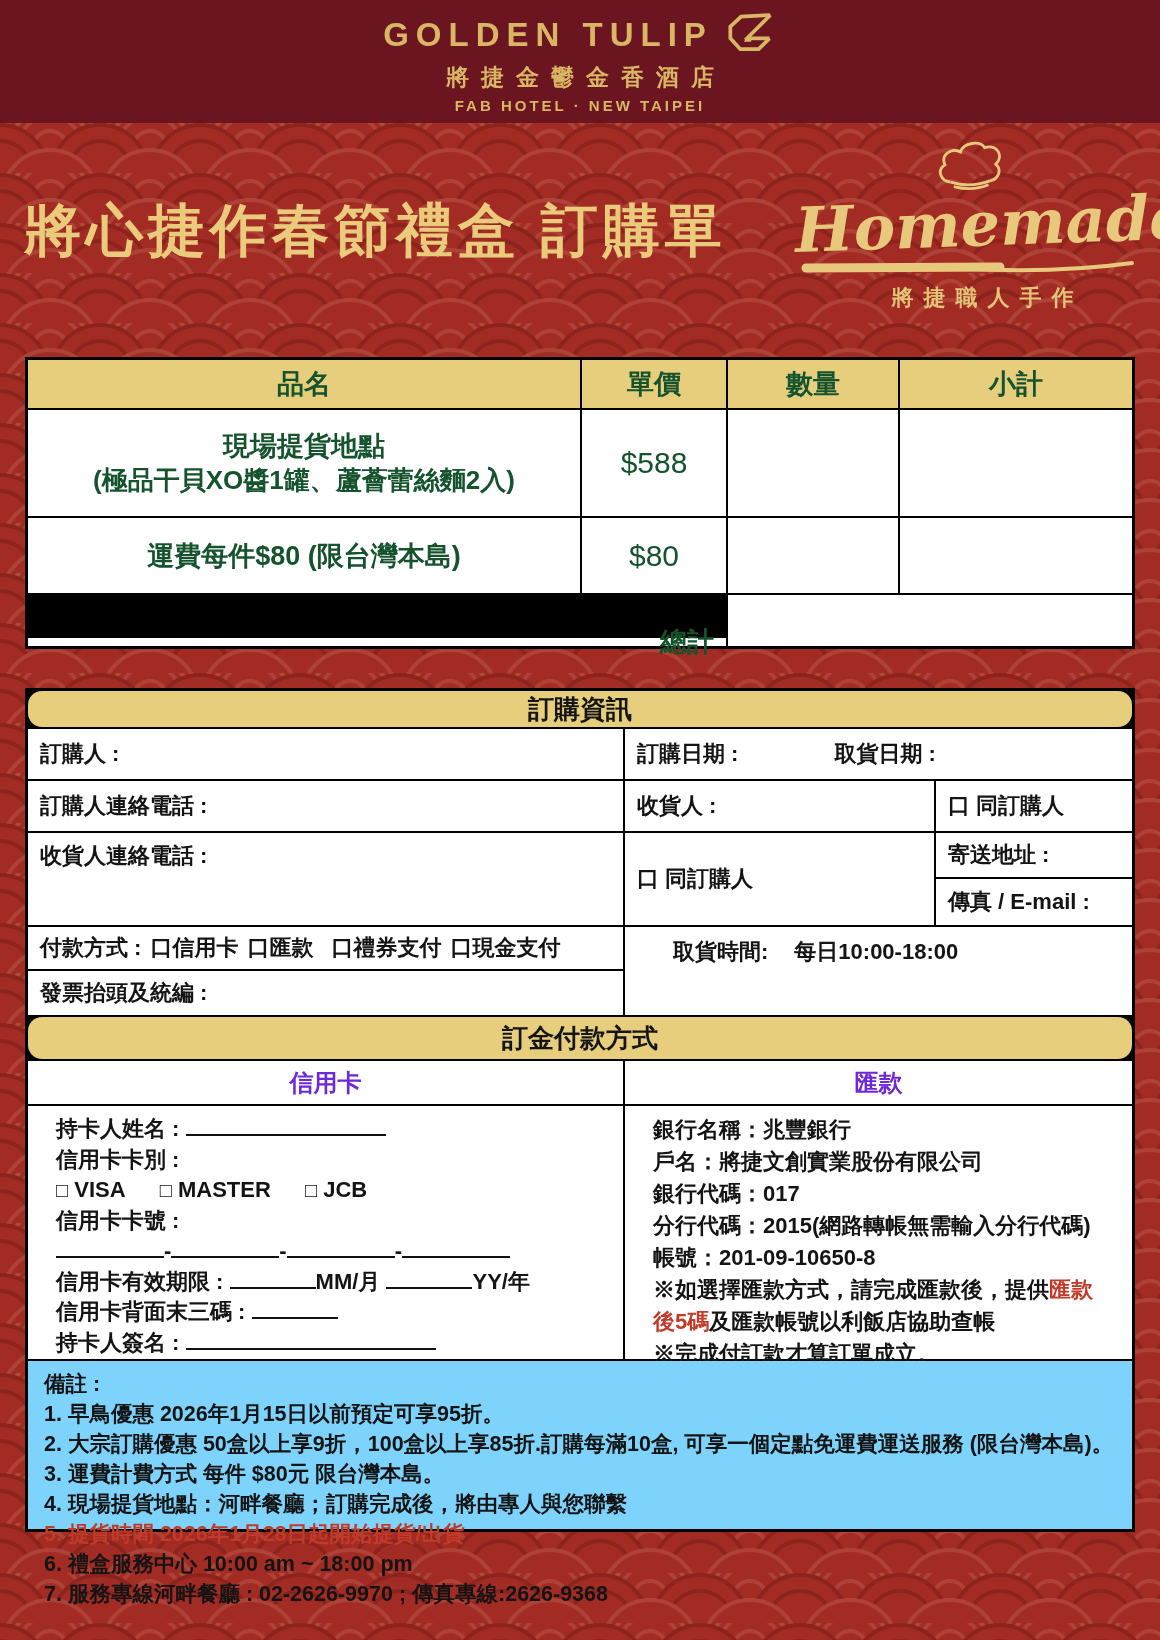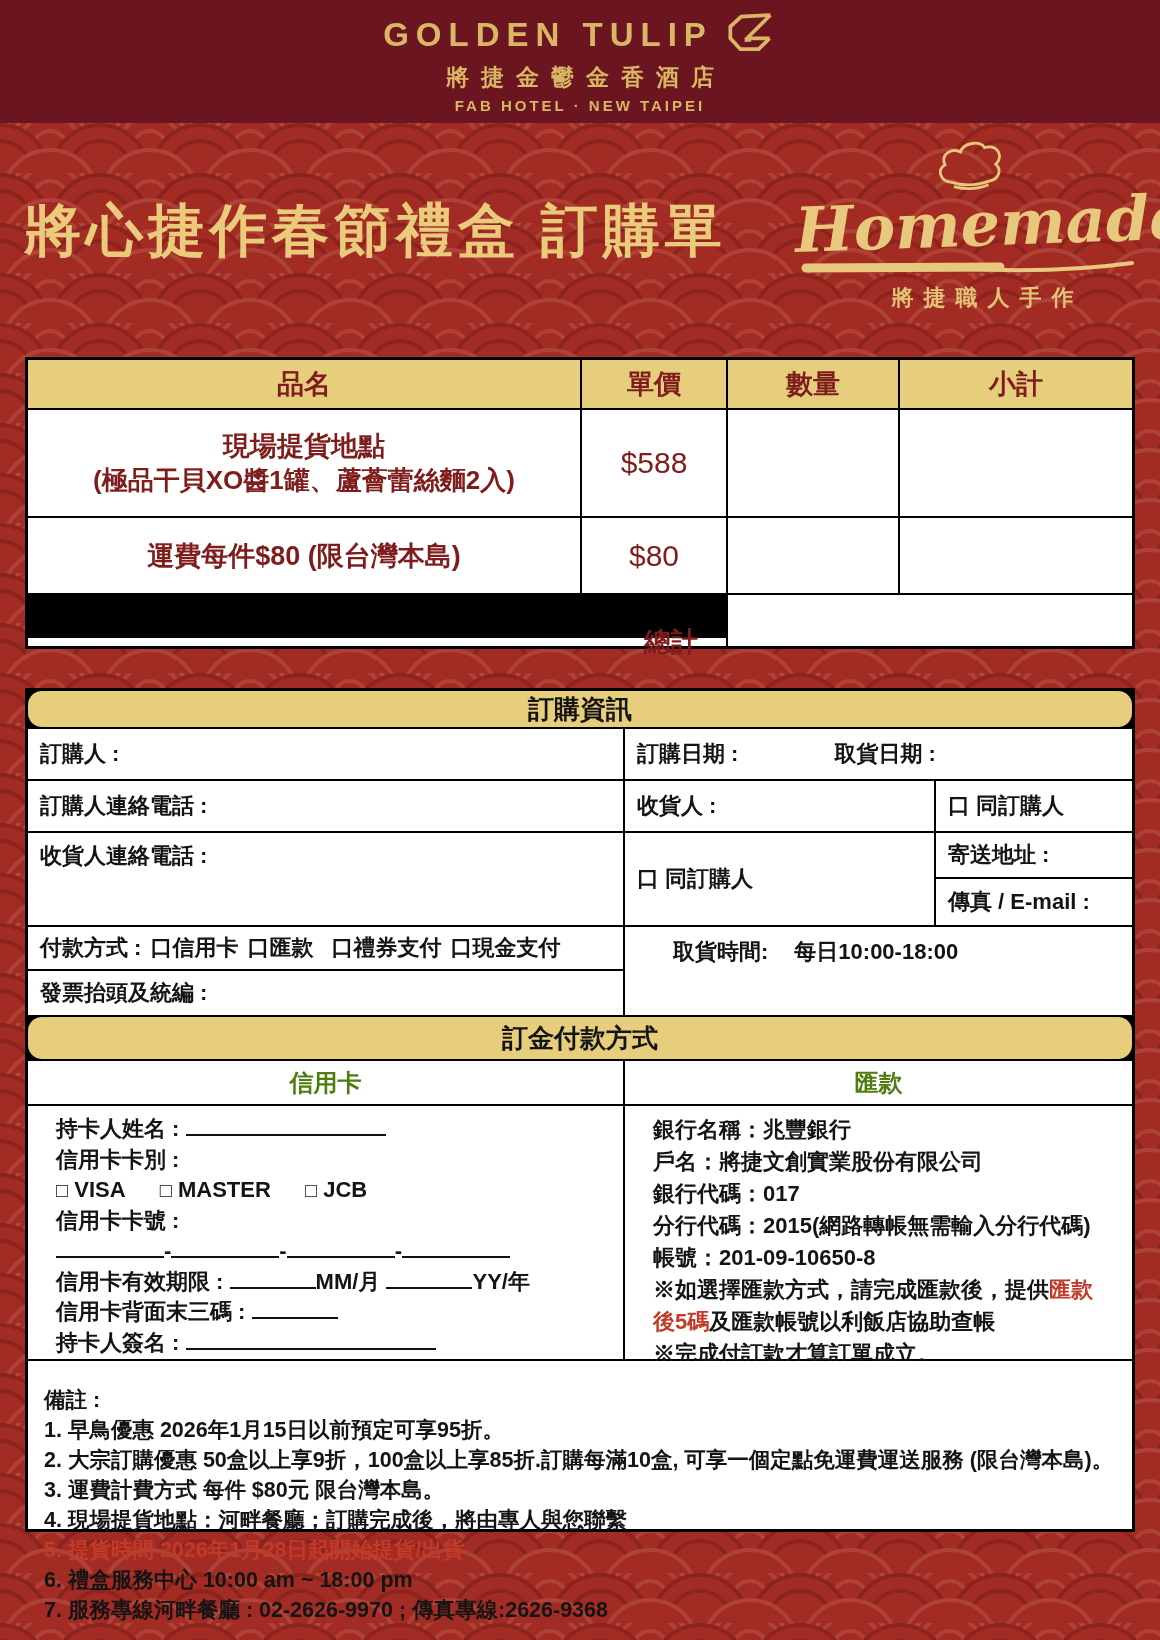--- a/index.html
+++ b/index.html
@@ -27,27 +27,27 @@
   .homemade-word{font-family:"DejaVu Serif",serif;font-style:italic;font-weight:700;
       font-size:62px;line-height:64px;transform:rotate(-2deg);letter-spacing:0px;}
   .swoosh{display:block;margin:2px auto 0 auto;}
   .homemade-sub{font-size:22px;font-weight:600;letter-spacing:10px;color:#E3C376;margin-top:4px;padding-left:40px;white-space:nowrap;}
 
   
   .ptable{position:absolute;left:25px;top:234px;width:1104px;z-index:2;
       background:#000;border:3px solid #000;display:grid;gap:2px;
       grid-template-columns:552px 144px 170px 232px;
       grid-template-rows:48px 106px 75px 51px;}
-  .cell{background:#fff;display:flex;align-items:center;justify-content:center;color:#7f1d1d;}
+  .cell{background:#fff;display:flex;align-items:center;justify-content:center;color:#14532d;}
   .hcell{background:#E6CE7D;font-size:27px;font-weight:800;}
   .namecell{flex-direction:column;line-height:34px;}
   .pname{font-size:27px;font-weight:800;}
   .pdesc{font-size:26px;font-weight:800;}
   .price{font-size:30px;font-weight:500;}
-  .totalcell{grid-column:1/3;justify-content:flex-end;padding-right:28px;box-sizing:border-box;
+  .totalcell{grid-column:1/3;justify-content:flex-end;padding-right:12px;box-sizing:border-box;
       font-size:27px;font-weight:800;margin-top:43px;}
   .totalblank{grid-column:3/5;}
 
   
   .form-outer{position:absolute;left:25px;top:565px;width:1104px;z-index:2;
       background:#000;border:3px solid #000;display:flex;flex-direction:column;gap:2px;}
   .goldband{background:#E6CE7D;height:36px;display:flex;align-items:center;justify-content:center;
       font-size:26px;font-weight:800;color:#151515;border-radius:14px;}
   .goldband2{height:42px;}
   .igrid{display:grid;gap:2px;background:#000;
@@ -59,31 +59,31 @@
   .rphone{grid-row:3/5;align-items:flex-start;padding-top:8px;}
   .same2{grid-row:3/5;}
   .pickupcell{grid-column:2/4;grid-row:5/7;align-items:flex-start;padding-top:10px;gap:26px;padding-left:48px;}
   .popt{margin-left:9px;}
   .popt-gap{margin-left:18px;}
   .odate{margin-right:96px;}
 
   .paygrid{display:grid;gap:2px;background:#000;
       grid-template-columns:595px 507px;grid-template-rows:43px 253px;}
   .pay-h{background:#fff;display:flex;align-items:center;justify-content:center;
-      font-size:24px;font-weight:800;color:#4d7c0f;}
+      font-size:24px;font-weight:800;color:#6d28d9;}
   .pay-body{background:#fff;padding:8px 28px;box-sizing:border-box;color:#141414;
       font-size:22px;font-weight:800;line-height:30.5px;}
   .bank-body{line-height:32px;font-size:22px;}
   .blank{display:inline-block;border-bottom:2px solid #111;height:20px;vertical-align:baseline;}
   .b200{width:200px;} .b110{width:108px;} .b88{width:86px;} .b250{width:250px;}
   .cbox{font-size:20px;font-weight:600;}
   .ctype{margin-right:28px;}
   .redtxt{color:#C23A28;}
 
-  .notes{background:#ffffff;height:168px;padding:24px 16px;box-sizing:border-box;color:#141414;
+  .notes{background:#7dd3fc;height:168px;padding:8px 16px;box-sizing:border-box;color:#141414;
       font-size:21.5px;font-weight:800;line-height:30px;}
   .note-line{white-space:nowrap;}
   .note-red{color:#C23A28;}
 </style>
 </head>
 <body>
 
 <div class="page">
 
   <div class="top-band">

